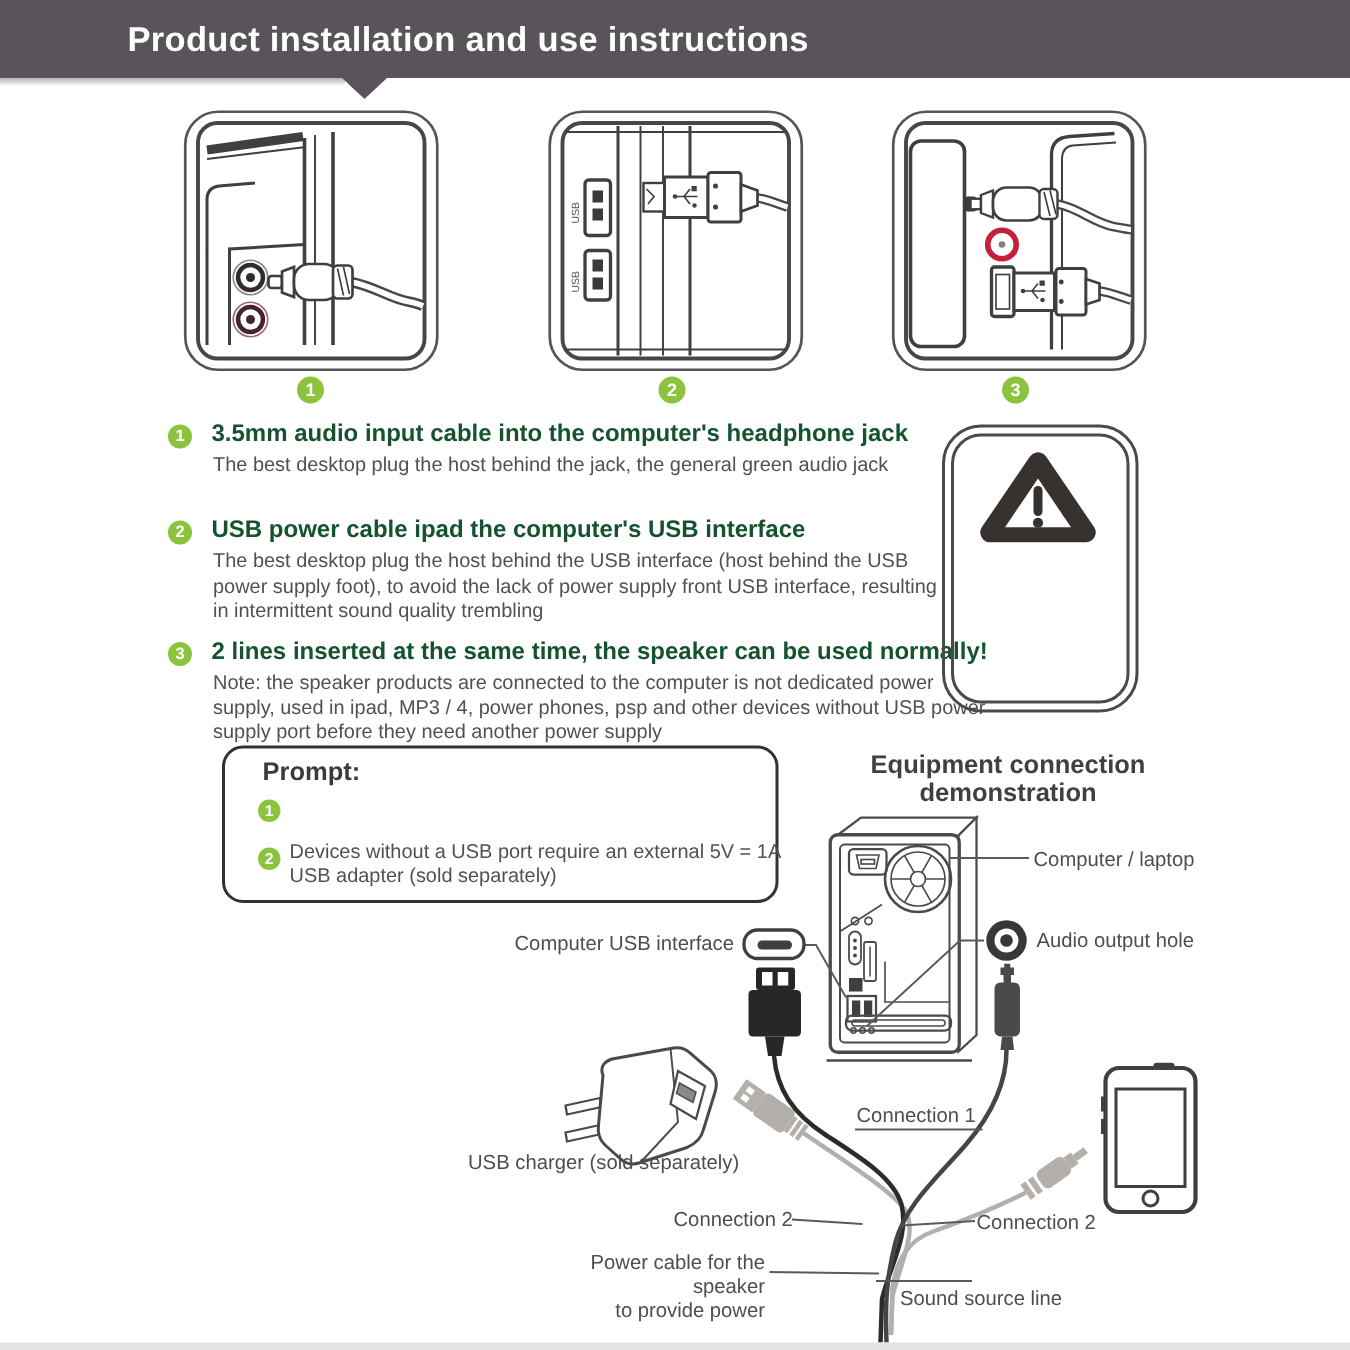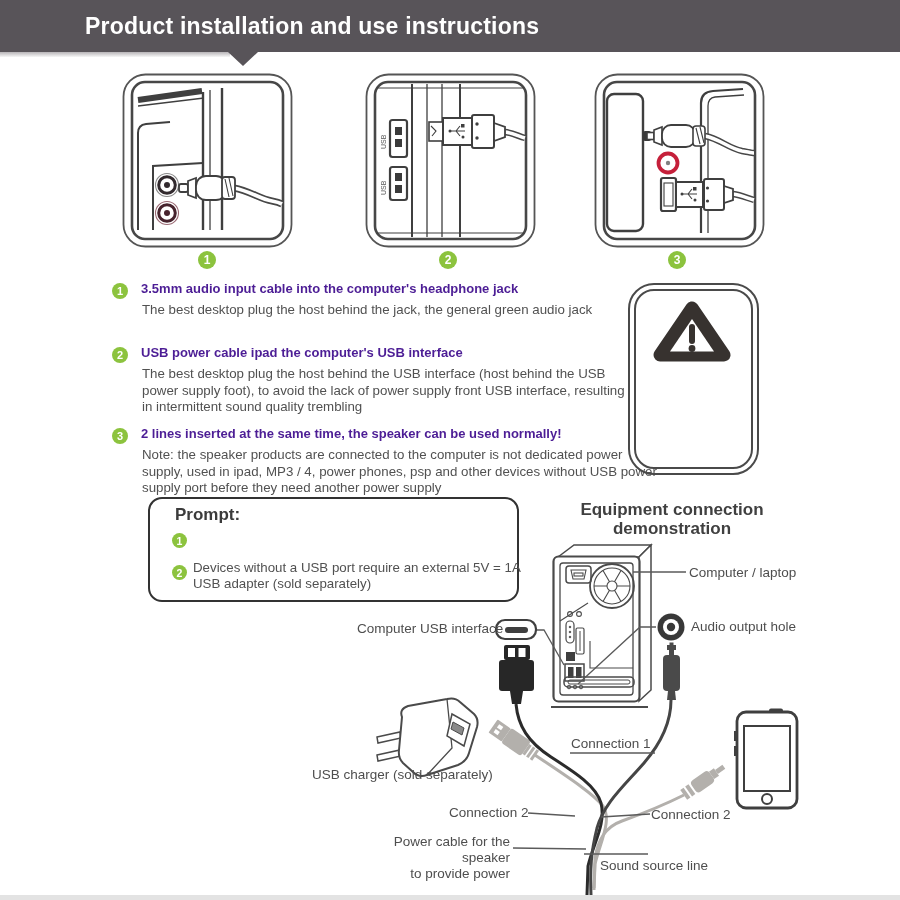--- a/index.html
+++ b/index.html
@@ -13,21 +13,21 @@
                 border-right:15px solid transparent;border-top:14px solid #585459;}
   .header-fade{left:0;top:52px;width:230px;height:5px;background:linear-gradient(to bottom,#b7b4b7,#f7f7f7);}
   .bottom-strip{left:0;top:895px;width:900px;height:5px;background:#e3e3e3;}
   
   .badge{border-radius:50%;background:#8cc33e;color:#fff;font-weight:bold;
          display:flex;align-items:center;justify-content:center;}
   .badge-lg{width:18px;height:18px;font-size:12px;}
   .badge-md{width:16px;height:16px;font-size:11px;}
   .badge-sm{width:15px;height:15px;font-size:10.5px;}
   
-  .step-title{font-size:13px;font-weight:bold;color:#4c1d95;white-space:nowrap;}
+  .step-title{font-size:16px;font-weight:bold;color:#14532d;white-space:nowrap;}
   .step-body{font-size:13.3px;color:#515151;line-height:16.5px;white-space:pre-line;}
   .ml{white-space:pre-line;}
   .lbl{font-size:13.5px;color:#4e4e4e;line-height:16px;white-space:nowrap;}
   
   .warn-outer{left:628px;top:283px;width:127px;height:188px;border:2px solid #4a4a4a;border-radius:26px;}
   .warn-inner{left:4px;top:4px;width:115px;height:176px;border:2.5px solid #4a4a4a;border-radius:20px;}
   .warn-text{left:633px;top:372px;width:118px;text-align:center;font-size:12.8px;line-height:15.8px;color:#4e4e4e;}
   
   .prompt-box{left:148px;top:497px;width:367px;height:101px;border:2.5px solid #323232;border-radius:14px;}
   .prompt-title{left:175px;top:505px;font-size:17px;font-weight:bold;color:#3b3b3b;}
@@ -300,21 +300,21 @@
       <rect x="744" y="726" width="46" height="65" stroke-width="2"></rect>
       <circle cx="767" cy="799" r="5" stroke-width="2"></circle>
       <rect x="769" y="708.5" width="14" height="4.5" rx="2" fill="#3f3f3f" stroke="none"></rect>
       <rect x="734" y="731" width="3.5" height="10" fill="#3f3f3f" stroke="none"></rect>
       <rect x="734" y="746" width="3.5" height="10" fill="#3f3f3f" stroke="none"></rect>
     </g>
   </svg>
 
   <div class="abs lbl" style="left:689px;top:565px">Computer / laptop</div>
   <div class="abs lbl" style="left:691px;top:619px">Audio output hole</div>
-  <div class="abs lbl" style="left:357px;top:621px">Computer USB interface</div>
+  <div class="abs lbl" style="left:343px;top:621px">Computer USB interface</div>
   <div class="abs lbl" style="left:571px;top:736px">Connection 1</div>
   <div class="abs lbl" style="left:312px;top:767px">USB charger (sold separately)</div>
   <div class="abs lbl" style="left:449px;top:805px">Connection 2</div>
   <div class="abs lbl" style="left:651px;top:807px">Connection 2</div>
   <div class="abs lbl ml" style="left:352px;top:834px;width:158px;text-align:right;white-space:pre-line">Power cable for the speaker
 to provide power</div>
   <div class="abs lbl" style="left:600px;top:858px">Sound source line</div>
 
   <div class="abs bottom-strip"></div>
 </div>

